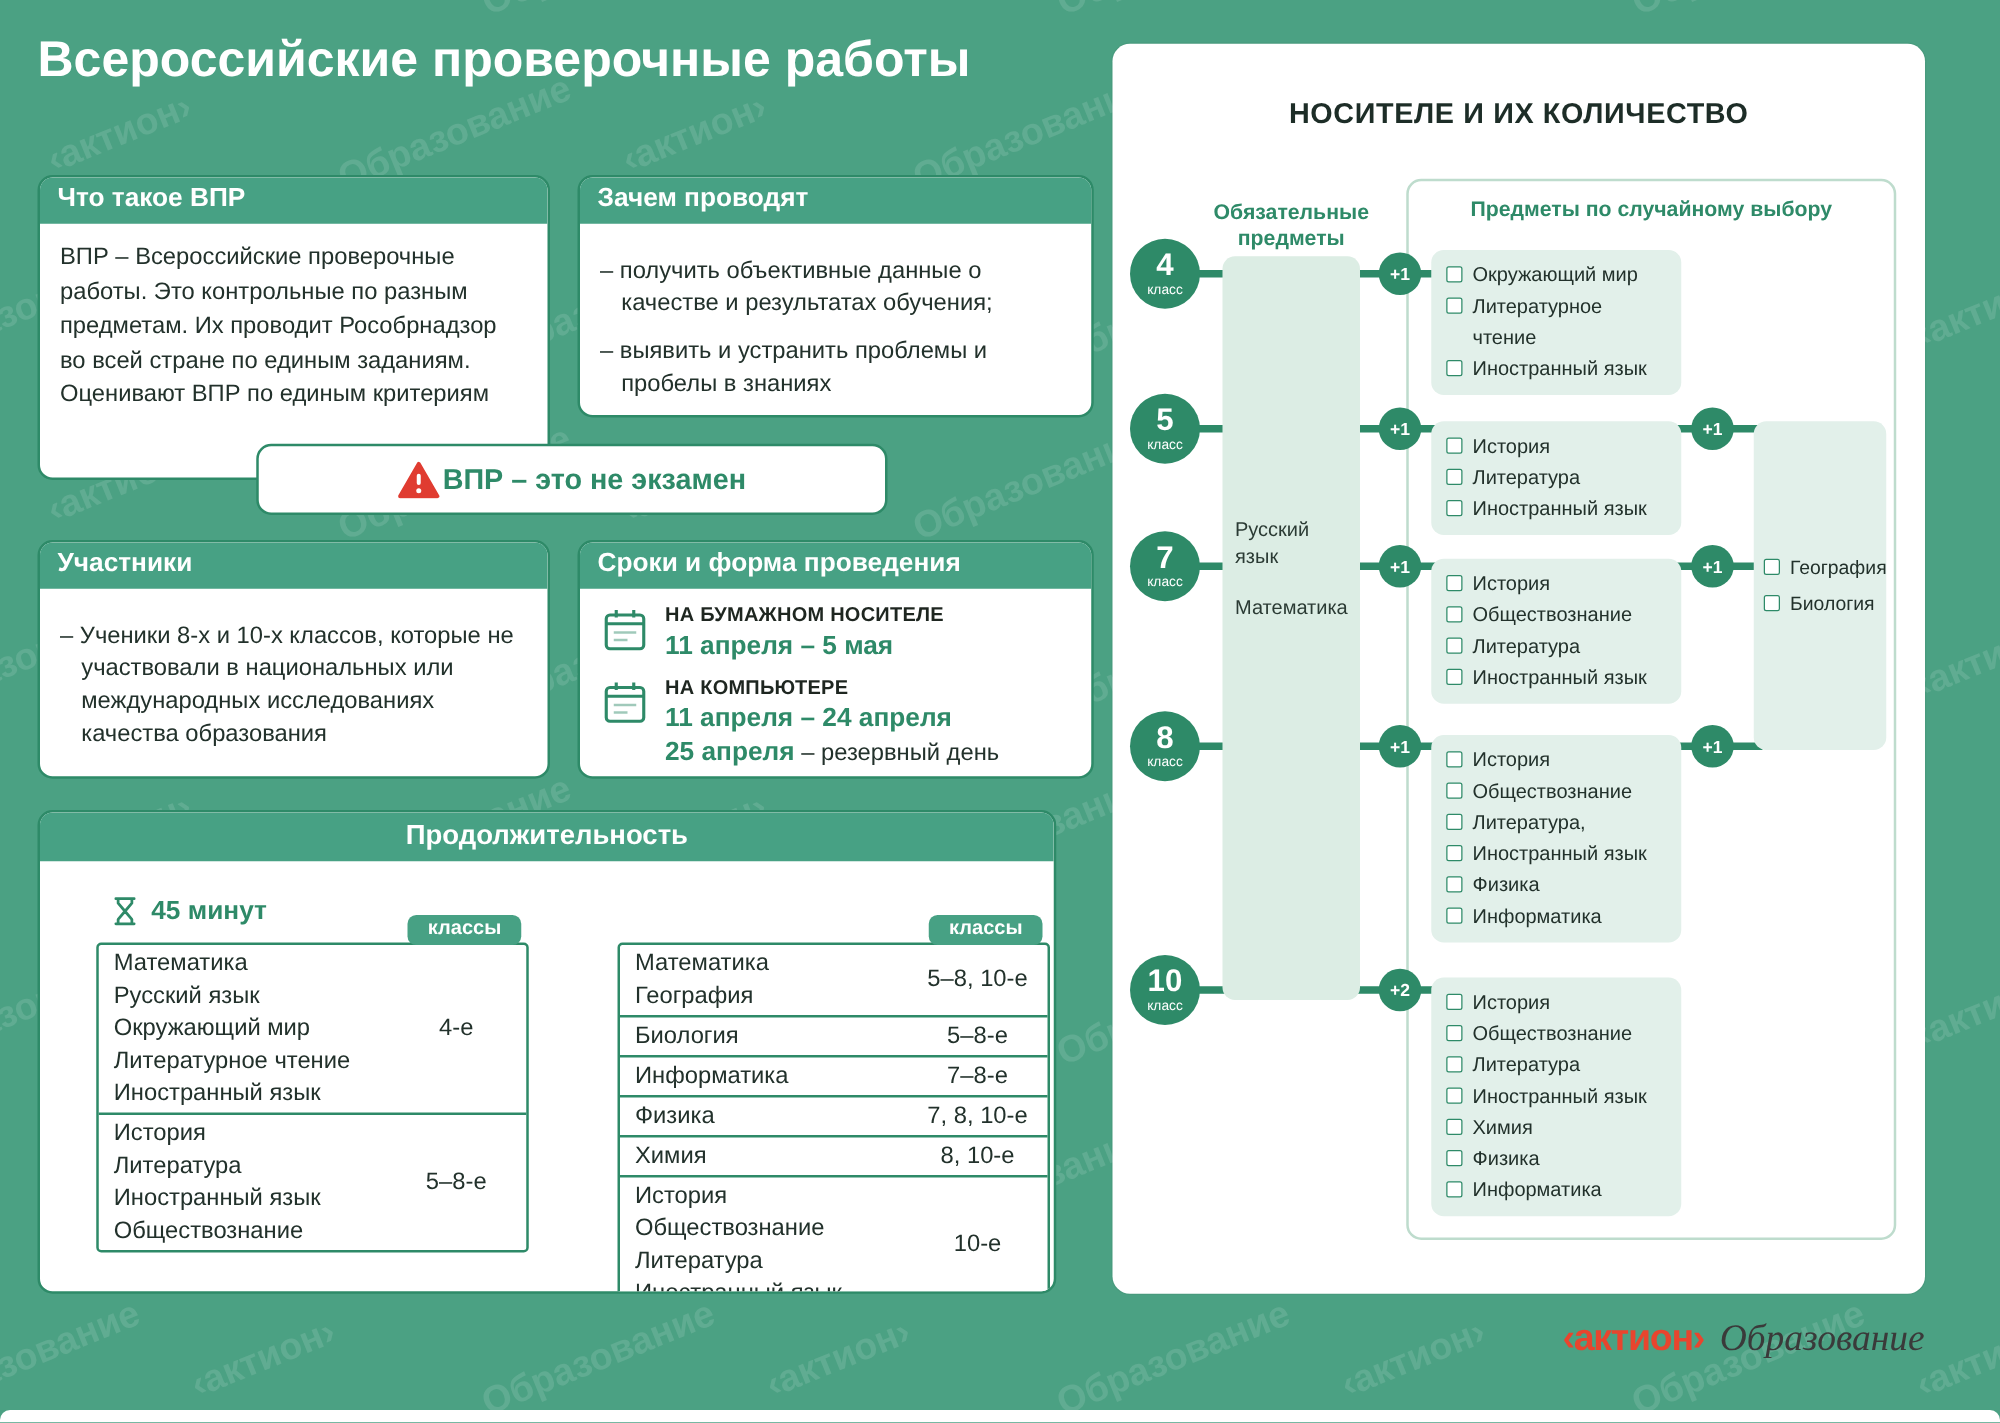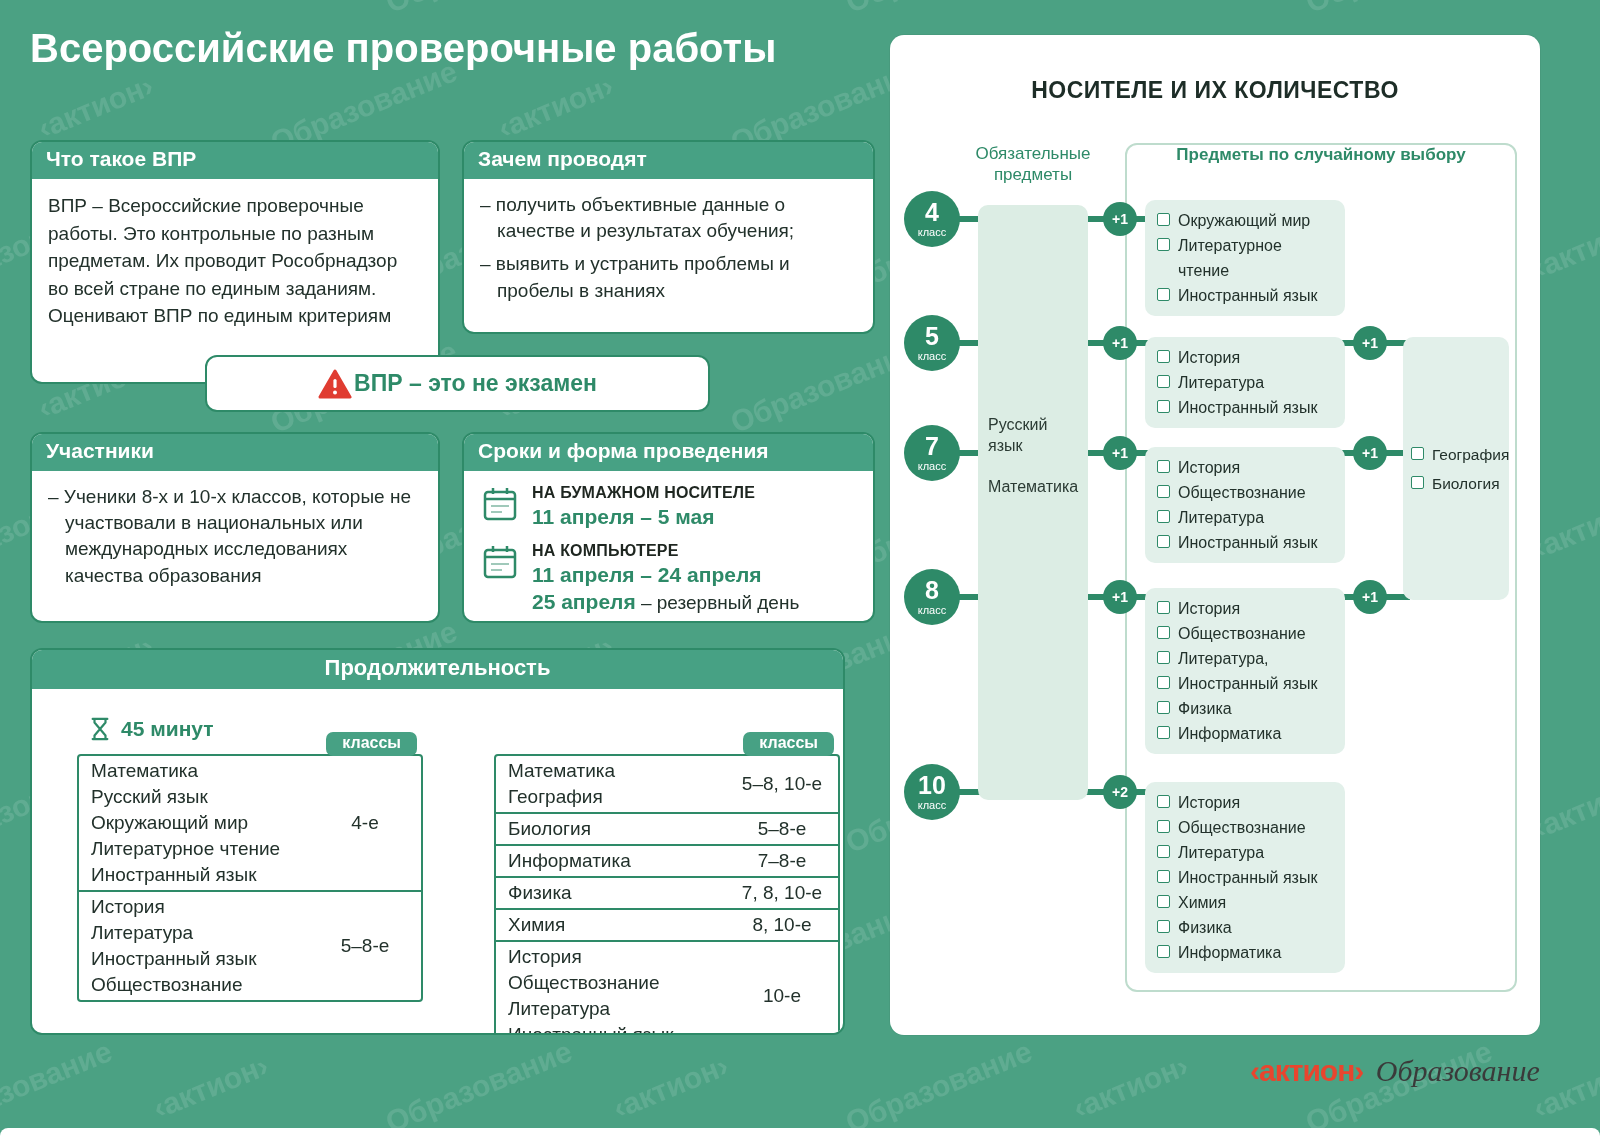--- a/index.html
+++ b/index.html
@@ -20,21 +20,21 @@
 
   .main-title { position:absolute; left:30px; top:26px; width:820px;
     font-size:40px; font-weight:700; color:#fff; z-index:2; }
 
   .card { position:absolute; background:#fff; border:2.5px solid var(--green-dark);
     border-radius:12px; overflow:hidden; z-index:2; }
   .card-header { background:var(--green); color:#fff; font-weight:bold;
     font-size:21px; padding:5px 14px 8px; }
   .card-header.center { text-align:center; font-size:22px; }
   .card-body { padding:13px 16px; font-size:19px; line-height:1.45; }
-  .dash-item { padding-left:17px; text-indent:-17px; margin-bottom:7px; line-height:1.38; }
+  .dash-item { padding-left:17px; text-indent:-17px; margin-bottom:7px; line-height:1.38;margin-top:12px; }
 
   .card-what { left:30px; top:140px; width:410px; height:244px; }
   .card-why  { left:462px; top:140px; width:413px; height:194px; }
   .card-participants { left:30px; top:432px; width:410px; height:191px; }
   .card-dates { left:462px; top:432px; width:413px; height:191px; }
   .card-duration { left:30px; top:648px; width:815px; height:387px; }
 
   .warning { position:absolute; left:205px; top:355px; width:505px; height:57px;
     background:#fff; border:2.5px solid var(--green-dark); border-radius:12px;
     display:flex; align-items:center; justify-content:center; gap:2px; z-index:2; }
@@ -62,41 +62,41 @@
   .dur-group:first-child { border-top:none; }
   .dur-subjects { flex:1; padding:2px 0; }
   .dur-subject { font-size:19px; line-height:26px; padding-left:12px; white-space:nowrap; }
   .dur-class { width:112px; display:flex; align-items:center; justify-content:center;
     font-size:19px; text-align:center; }
 
   .panel { position:absolute; left:890px; top:35px; width:650px; height:1000px;
     background:#fff; border-radius:14px; z-index:2; box-shadow:0 0 0 1px rgba(0,0,0,0.04); }
   .panel-title { position:absolute; top:42px; width:100%; text-align:center;
     font-size:23px; font-weight:bold; letter-spacing:.5px; color:#1d2d27; }
-  .mandatory-label { position:absolute; left:78px; top:108px; width:130px; text-align:center;
-    color:var(--green-dark); font-weight:normal; font-size:17px; line-height:1.25; z-index:2; }
+  .mandatory-label { position:absolute; left:78px; top:124px; width:130px; text-align:center;
+    color:var(--green-dark); font-weight:bold; font-size:17px; line-height:1.25; z-index:2; }
   .mandatory-bar { position:absolute; left:88px; top:170px; width:110px; height:595px;
     background:#dcede4; border-radius:10px; z-index:2; padding:210px 10px 0; font-size:16px; color:#2b3b34; }
   .mand-subj { margin-bottom:20px; line-height:1.3; }
   .class-circle { position:absolute; left:14px; width:56px; height:56px; border-radius:50%;
     background:var(--green-dark); color:#fff; display:flex; flex-direction:column;
     align-items:center; justify-content:center; z-index:3; }
   .circle-num { font-size:25px; font-weight:bold; line-height:1; }
   .circle-word { font-size:11px; margin-top:1px; }
   .hline { position:absolute; height:6px; background:var(--green-dark); z-index:1; }
   .hline.main { left:58px; width:207px; }
   .hline.extra { left:445px; width:75px; }
   .badge { position:absolute; width:34px; height:34px; border-radius:50%;
     background:var(--green-dark); color:#fff; font-weight:bold; font-size:14px;
     display:flex; align-items:center; justify-content:center; z-index:4; }
   .badge.main { left:213px; }
   .badge.extra { left:463px; }
   .random-box { position:absolute; left:235px; top:108px; width:392px; height:849px;
     border:2px solid #bedccd; border-radius:12px; background:#fff; z-index:0; }
-  .random-title { text-align:center; color:var(--green-dark);
+  .random-title { padding-top:13px; text-align:center; color:var(--green-dark);
     font-weight:bold; font-size:17px; }
   .subject-group { position:absolute; left:255px; width:200px; background:var(--light);
     border-radius:10px; padding:8px 12px; z-index:2; }
   .subject-item { display:flex; gap:8px; font-size:16px; line-height:25px; align-items:flex-start; }
   .checkbox { flex:0 0 auto; width:13px; height:13px; border:1.5px solid var(--green-dark);
     border-radius:2px; background:#fff; margin-top:5px; }
   .shared-box { position:absolute; left:513px; top:302px; width:106px; height:263px;
     background:var(--light); border-radius:10px; display:flex; flex-direction:column;
     justify-content:center; gap:4px; padding:0 8px; z-index:2; }
   .shared-box .subject-item { font-size:15.5px; }

